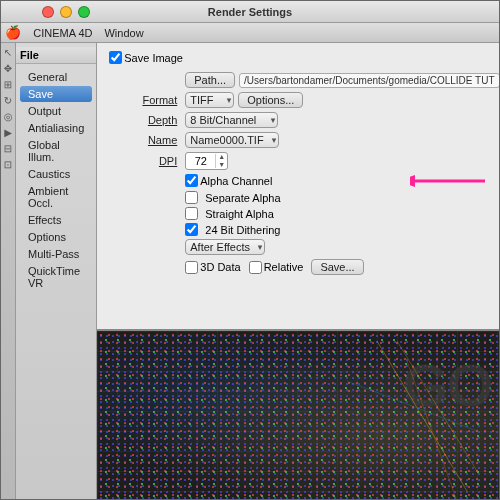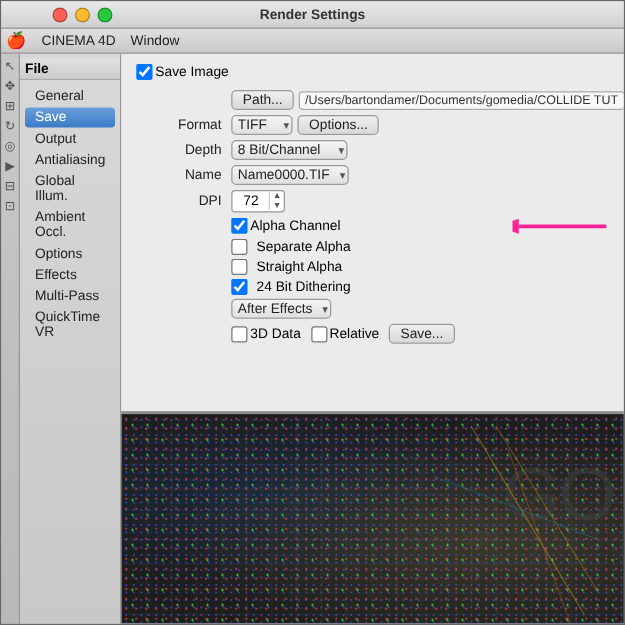--- a/index.html
+++ b/index.html
@@ -61,21 +61,21 @@
     .content-inner {
       flex: 1;
       padding: 8px 12px;
       overflow: hidden;
     }
 
     
     .save-image-row { display: flex; align-items: center; margin-bottom: 8px; }
     .checkbox-label { display: flex; align-items: center; gap: 2px; font-size: 11px; }
     .form-row { display: flex; align-items: center; margin-bottom: 4px; }
-    .form-label { width: 68px; text-align: right; margin-right: 8px; font-size: 11px; color: #222; }
+    .form-label { width: 68px; text-align: right; margin-right: 8px; font-size: 11px; color: #222; text-decoration: underline; }
     .form-control { display: flex; align-items: center; gap: 4px; flex: 1; }
 
     .mac-button {
       background: linear-gradient(to bottom, #f0f0f0, #d8d8d8);
       border: 1px solid #999;
       border-radius: 4px;
       padding: 1px 8px;
       font-size: 11px;
       cursor: pointer;
       color: #222;
@@ -164,23 +164,23 @@
       position: absolute;
       top: 0; left: 0; right: 0; bottom: 0;
       background-image: 
         linear-gradient(rgba(100,100,100,0.15) 1px, transparent 1px),
         linear-gradient(90deg, rgba(100,100,100,0.15) 1px, transparent 1px);
       background-size: 20px 20px;
     }
     .viewport-text {
       position: absolute;
       right: 20px;
-      top: 30px;
+      top: 20px;
       font-size: 60px;
-      font-weight: 400;
+      font-weight: 700;
       color: rgba(60,60,60,0.9);
       font-family: Impact, Arial Black, sans-serif;
       letter-spacing: -2px;
     }
     .viewport-dots {
       position: absolute;
       top: 0; left: 0; right: 0; bottom: 0;
       background-image: radial-gradient(circle, rgba(255,80,80,0.6) 1px, transparent 1px),
                         radial-gradient(circle, rgba(80,255,80,0.6) 1px, transparent 1px),
                         radial-gradient(circle, rgba(80,80,255,0.6) 1px, transparent 1px);
@@ -265,23 +265,24 @@
     </div>
 
     <div class="sidebar">
       <div style="padding: 2px 4px; font-size:11px; font-weight:bold; border-bottom:1px solid #aaa; margin-bottom:2px; background: linear-gradient(to bottom,#e0e0e0,#ccc);">File</div>
       <div class="sidebar-inner">
         <div class="sidebar-item">General</div>
         <div class="sidebar-item active">Save</div>
         <div class="sidebar-item">Output</div>
         <div class="sidebar-item">Antialiasing</div>
         <div class="sidebar-item">Global Illum.</div>
+        <div class="sidebar-item">Caustics</div>
         <div class="sidebar-item">Ambient Occl.</div>
+        <div class="sidebar-item">Effects</div>
         <div class="sidebar-item">Options</div>
-        <div class="sidebar-item">Effects</div>
         <div class="sidebar-item">Multi-Pass</div>
         <div class="sidebar-item">QuickTime VR</div>
       </div>
     </div>
 
     <div class="render-panel">
       <div class="content-inner">
 
         <div class="save-image-row">
           <label class="checkbox-label">

